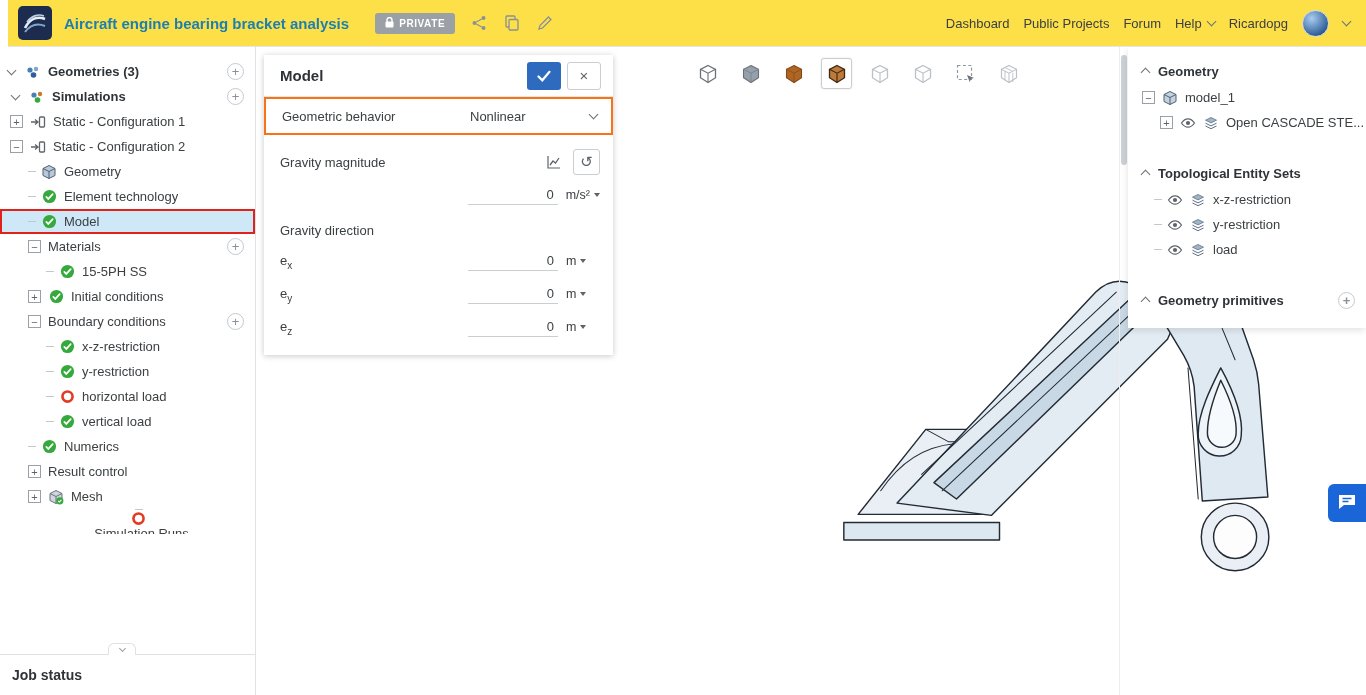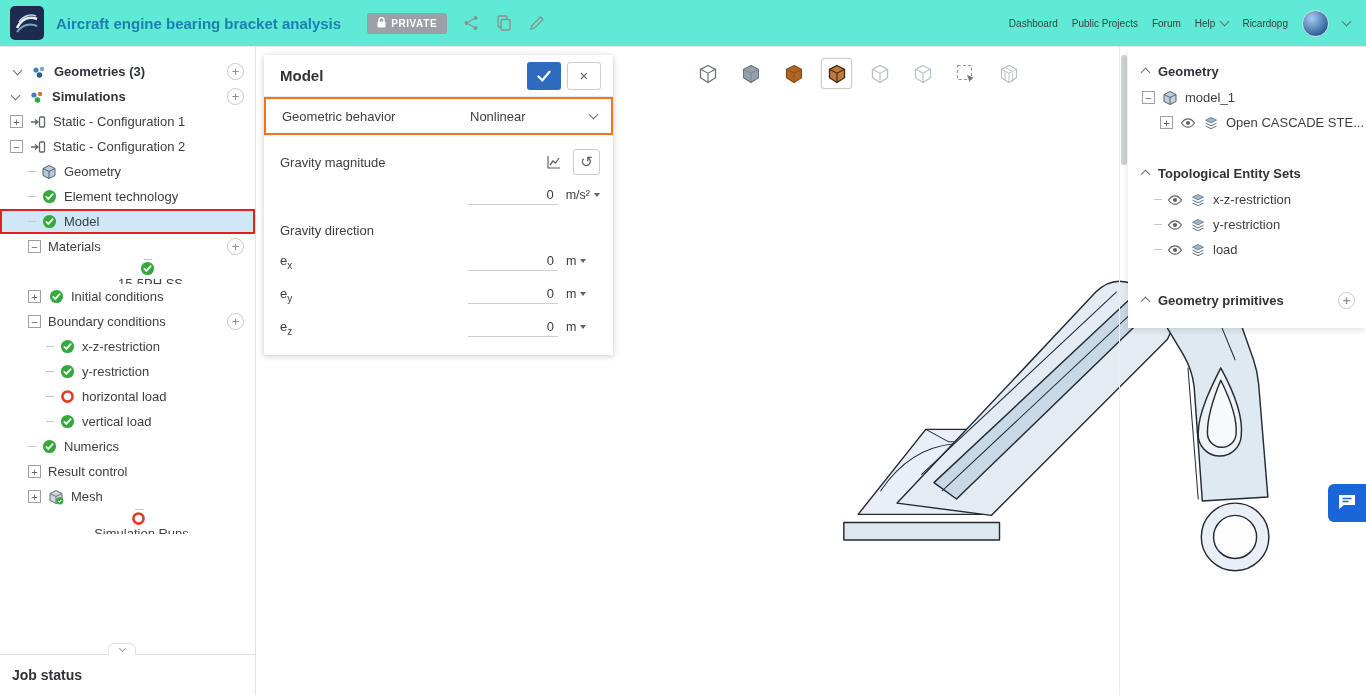--- a/index.html
+++ b/index.html
@@ -1,25 +1,25 @@
 <!DOCTYPE html>
 <html><head>
 <meta charset="utf-8">
 <style>
 *{box-sizing:border-box;margin:0;padding:0}
 html,body{width:1366px;height:695px;overflow:hidden}
 body{font-family:"Liberation Sans",sans-serif;background:#fff;color:#3c4043;font-size:13px;position:relative}
 
 
-#header{position:absolute;top:0;left:0;right:0;height:47px;background:#5eead4;border-bottom:1px solid #e4e6e8;display:flex;align-items:center;z-index:40;padding:0 16px 0 10px}
+#header{position:absolute;top:0;left:8px;right:0;height:47px;background:#fde047;border-bottom:1px solid #e4e6e8;display:flex;align-items:center;z-index:40;padding:0 16px 0 10px}
 #logo{width:34px;height:34px;border-radius:5px;background:#1d2b4f;display:flex;align-items:center;justify-content:center;flex:none}
 #title{color:#1c7fb2;font-size:15px;font-weight:700;margin-left:12px}
 .badge{display:flex;align-items:center;gap:5px;background:#9aa0a6;color:#fff;font-size:10px;font-weight:700;letter-spacing:.6px;border-radius:3px;padding:4px 10px;margin-left:26px}
 .hicon{width:18px;height:18px;display:flex;align-items:center;justify-content:center;margin-left:15px;cursor:pointer}
-#nav{margin-left:auto;display:flex;align-items:center;gap:14px;font-size:10px;color:#3c4043}
+#nav{margin-left:auto;display:flex;align-items:center;gap:14px;font-size:13px;color:#3c4043}
 .nav-item{display:flex;align-items:center;gap:6px;cursor:pointer;white-space:nowrap}
 #avatar{width:27px;height:27px;border-radius:50%;background:radial-gradient(circle at 35% 30%,#a8cdf0,#2b5a94 75%);border:1px solid #d7dade}
 
 .chev{display:inline-block;width:7px;height:7px;border-right:1.6px solid #6a7178;border-bottom:1.6px solid #6a7178;flex:none}
 .chev.down{transform:rotate(45deg);margin-top:-3px}
 .chev.up{transform:rotate(-135deg);margin-top:3px}
 .caret-tri{width:0;height:0;border-left:3.5px solid transparent;border-right:3.5px solid transparent;border-top:4.5px solid #5f6368;display:inline-block}
 
 
 #sidebar{position:absolute;top:47px;left:0;width:256px;bottom:0;background:#fff;border-right:1px solid #e0e2e5;z-index:30;display:flex;flex-direction:column}
@@ -234,21 +234,21 @@
   <span>
     <svg width="20" height="18" viewBox="0 0 20 18">
         <path d="M2 2h16v10H7l-5 4z" fill="#fff"></path>
         <path d="M5.5 5.5h9M5.5 8.5h6" stroke="#1a66d8" stroke-width="1.4"></path>
       </svg>
   </span>
 </div>
 
 <div id="sidebar">
   <div id="left-tree">
-      <div class="tree-row bold" style="padding-left: 12px;">
+      <div class="tree-row bold" style="padding-left: 6px;">
         <span class="chev down tree-chev"></span>
         <span class="icon16">
           <svg width="16" height="16" viewBox="0 0 16 16">
             <circle cx="5" cy="6" r="2.6" fill="#4a7fb5"></circle>
             <circle cx="11" cy="5" r="2.2" fill="#7aa7cf"></circle>
             <circle cx="8.5" cy="11" r="2.8" fill="#2f5f96"></circle>
           </svg>
         </span>
         <span class="lbl">Geometries (3)</span>
         <span class="plus-circle">+</span>
@@ -313,21 +313,21 @@
             <path d="M4.6 8.4l2.1 2.2 4.7-5.2" stroke="#fff" stroke-width="1.8" fill="none" stroke-linecap="round"></path>
           </svg>
         </span>
         <span class="lbl">Model</span>
       </div>
       <div class="tree-row" style="padding-left: 28px;">
         <span class="expander">−</span>
         <span class="lbl">Materials</span>
         <span class="plus-circle">+</span>
       </div>
-      <div class="tree-row" style="padding-left: 46px; flex-direction: column;">
+      <div class="tree-row" style="padding-left: 46px;">
         <span class="dash"></span>
         <span class="icon16">
           <svg width="15" height="15" viewBox="0 0 16 16">
             <circle cx="8" cy="8" r="7" fill="#36a93c"></circle>
             <path d="M4.6 8.4l2.1 2.2 4.7-5.2" stroke="#fff" stroke-width="1.8" fill="none" stroke-linecap="round"></path>
           </svg>
         </span>
         <span class="lbl">15-5PH SS</span>
       </div>
       <div class="tree-row" style="padding-left: 28px;">

